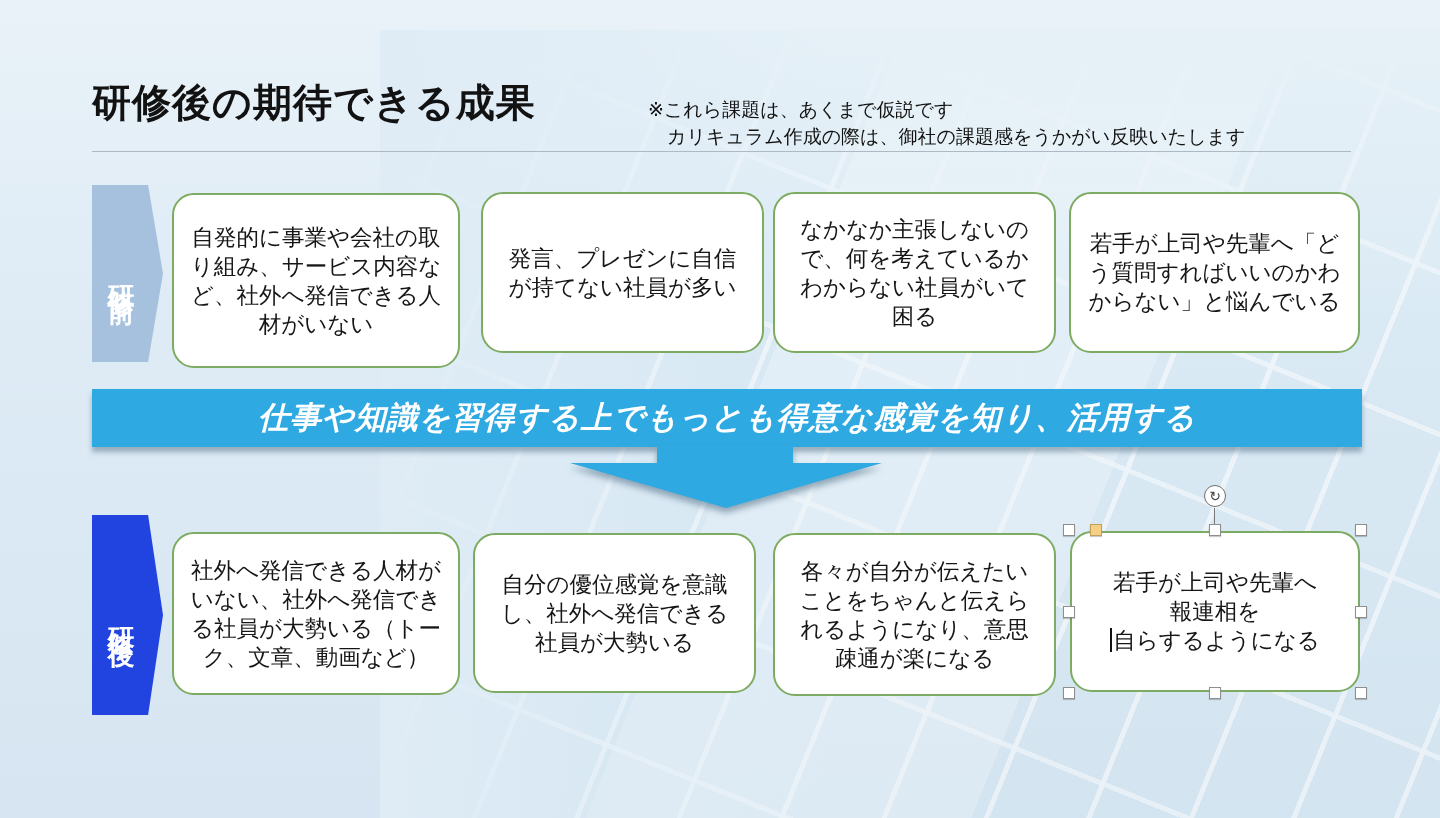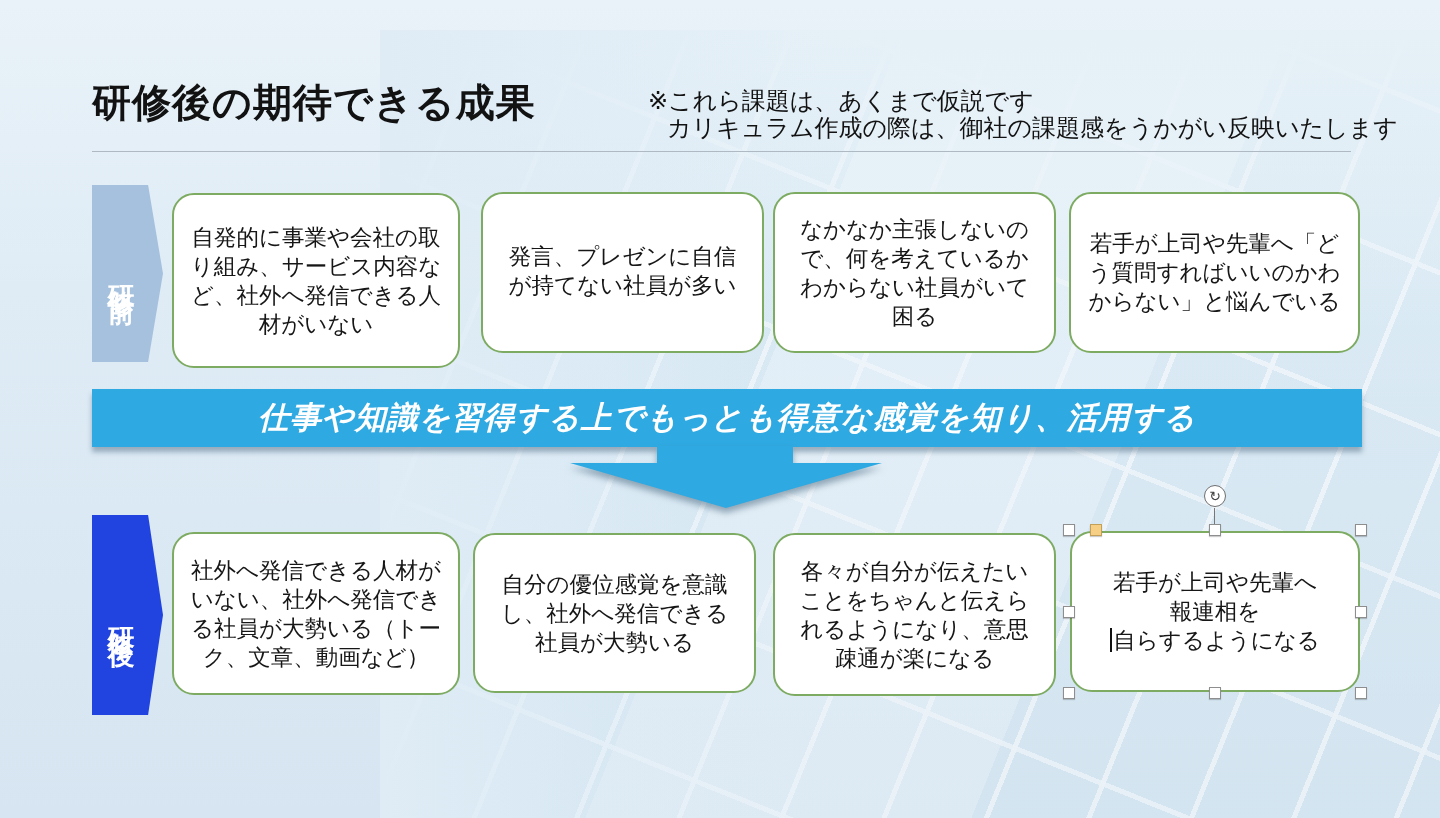--- a/index.html
+++ b/index.html
@@ -21,21 +21,21 @@
     position:absolute;left:380px;top:30px;right:0;bottom:0;
     background:
       linear-gradient(90deg,#dfecf6 0%,rgba(223,236,246,0) 42%),
       linear-gradient(180deg,#e5f0f7 0%,rgba(229,240,247,0) 38%);
   }
   .title{
     position:absolute;left:92px;top:76px;
     font-size:39px;font-weight:800;color:#121212;letter-spacing:1px;white-space:nowrap;
   }
   .title-rule{position:absolute;left:92px;top:151px;width:1259px;height:1px;background:#aeb9c3;}
-  .note{position:absolute;left:648px;top:87px;font-size:24px;line-height:27px;color:#121212;}
+  .note{position:absolute;left:648px;top:96px;font-size:19px;line-height:27px;color:#121212;}
   .note .l2{padding-left:19px;}
   .chevron{
     position:absolute;left:92px;width:71px;
     clip-path:polygon(0 0,79% 0,100% 50%,79% 100%,0 100%);
     display:flex;align-items:center;justify-content:center;
   }
   .chevron .vlabel{
     writing-mode:vertical-rl;text-orientation:upright;
     color:#ffffff;font-size:27px;font-weight:700;letter-spacing:7px;
     margin-right:14px;line-height:1;
@@ -92,21 +92,21 @@
     <div class="l1">※これら課題は、あくまで仮説です</div>
     <div class="l2">カリキュラム作成の際は、御社の課題感をうかがい反映いたします</div>
   </div>
 
   <div class="chevron chev-before">
     <span class="vlabel">研修前</span>
   </div>
   <div class="box" style="left:172px;top:193px;width:288px;height:175px;justify-content:flex-end;">
     <p>自発的に事業や会社の取り組み、サービス内容など、社外へ発信できる人材がいない</p>
   </div>
-  <div class="box" style="left:481px;top:192px;width:283px;height:161px;font-family:Liberation Mono, monospace;">
+  <div class="box" style="left:481px;top:192px;width:283px;height:161px;">
     <p>発言、プレゼンに自信が持てない社員が多い</p>
   </div>
   <div class="box" style="left:773px;top:192px;width:283px;height:161px;">
     <p>なかなか主張しないので、何を考えているかわからない社員がいて困る</p>
   </div>
   <div class="box" style="left:1069px;top:192px;width:291px;height:161px;font-family:Liberation Serif, serif;">
     <p>若手が上司や先輩へ「どう質問すればいいのかわからない」と悩んでいる</p>
   </div>
 
   <div class="banner">

